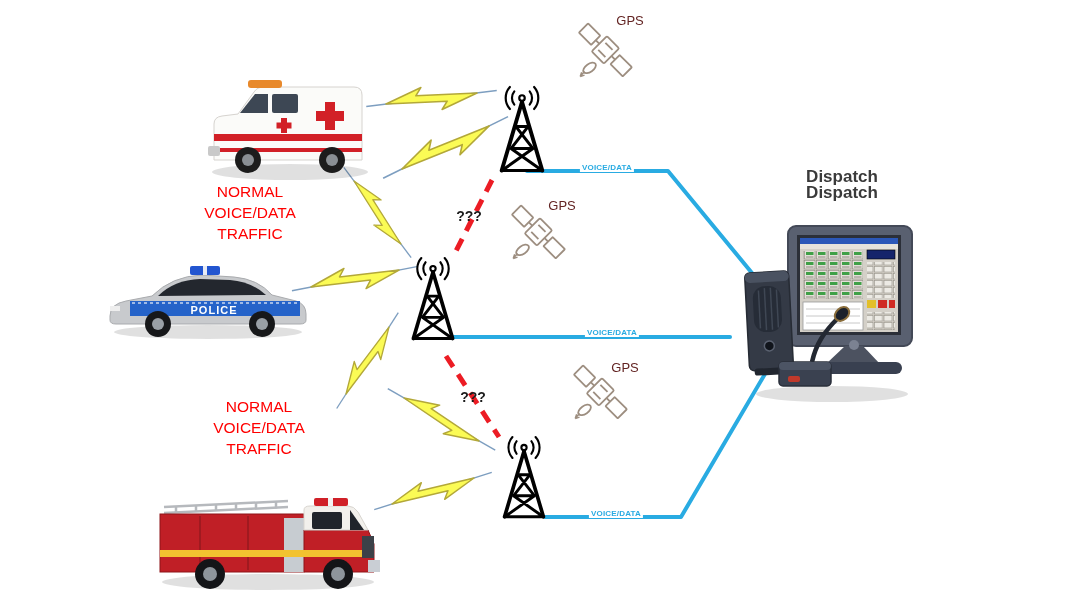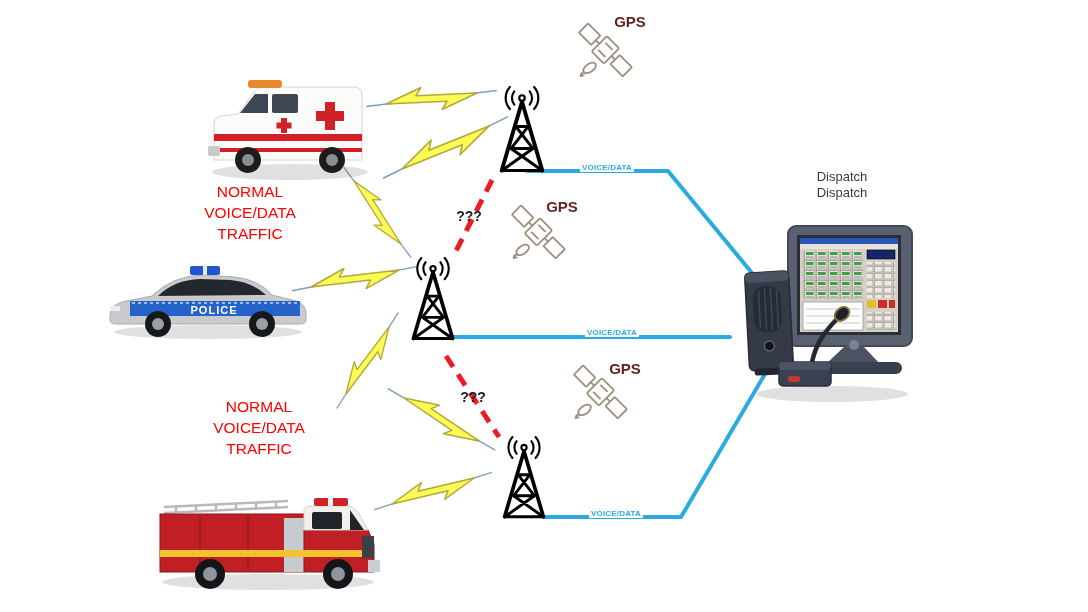--- a/index.html
+++ b/index.html
@@ -16,27 +16,27 @@
     --satellite-outline:#9d8e80;
   }
   html,body{margin:0;padding:0;background:#fff;}
   .canvas{
     position:relative;width:1088px;height:612px;background:#ffffff;overflow:hidden;
     font-family:"Liberation Sans",sans-serif;
   }
   svg.layer{position:absolute;left:0;top:0;}
   .lbl{position:absolute;transform:translateX(-50%);text-align:center;white-space:nowrap;}
   .traffic{color:var(--alert-red);font-weight:normal;font-size:15.5px;line-height:21px;}
-  .gps{color:var(--gps-label);font-weight:bold;font-size:15px;}
+  .gps{color:var(--gps-label);font-weight:normal;font-size:13px;}
   .unknown{color:var(--question-text);font-weight:bold;font-size:14px;}
   .voicedata{
     color:var(--link-blue);font-weight:bold;font-size:8px;letter-spacing:.2px;
     background:#ffffff;padding:0 2px;
   }
-  .dispatch{color:var(--dispatch-text);font-weight:400;font-size:13px;line-height:16px;}
+  .dispatch{color:var(--dispatch-text);font-weight:700;font-size:17px;line-height:16px;}
 
   
   .blue-link{stroke:var(--link-blue);stroke-width:4;fill:none;stroke-linejoin:round;stroke-linecap:round;}
   .red-dash{stroke:var(--dash-red);stroke-width:5;fill:none;stroke-dasharray:13 9;stroke-linecap:butt;}
   .bolt-line{stroke:var(--bolt-line);stroke-width:2;fill:none;}
   .bolt-body{fill:var(--bolt-yellow);stroke:var(--bolt-outline);stroke-width:2;stroke-linejoin:round;}
   .tw{stroke:var(--tower-black);fill:none;stroke-linecap:round;}
   .sat{stroke:var(--satellite-outline);stroke-width:2.5;fill:#ffffff;stroke-linejoin:round;}
   .police-text{fill:#ffffff;font-family:"Liberation Sans",sans-serif;font-weight:bold;font-size:11px;letter-spacing:1px;}
   .shadow{fill:rgba(0,0,0,0.12);}

